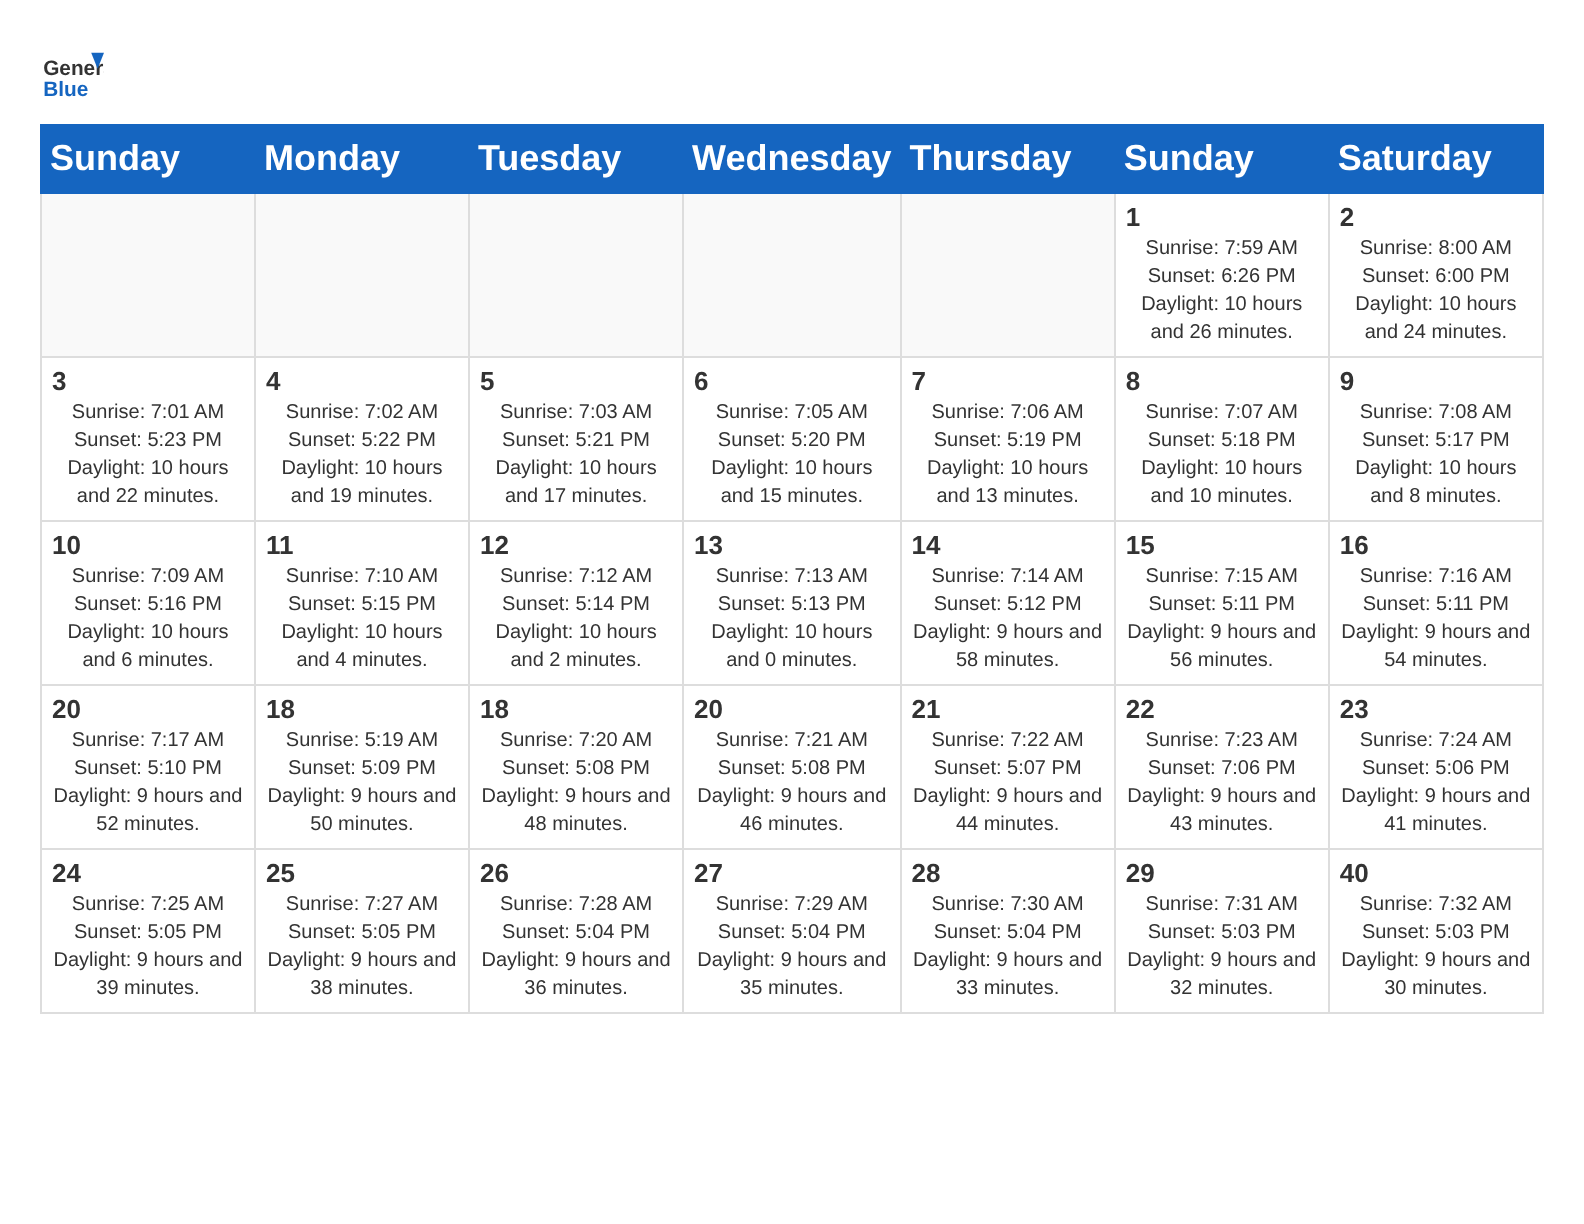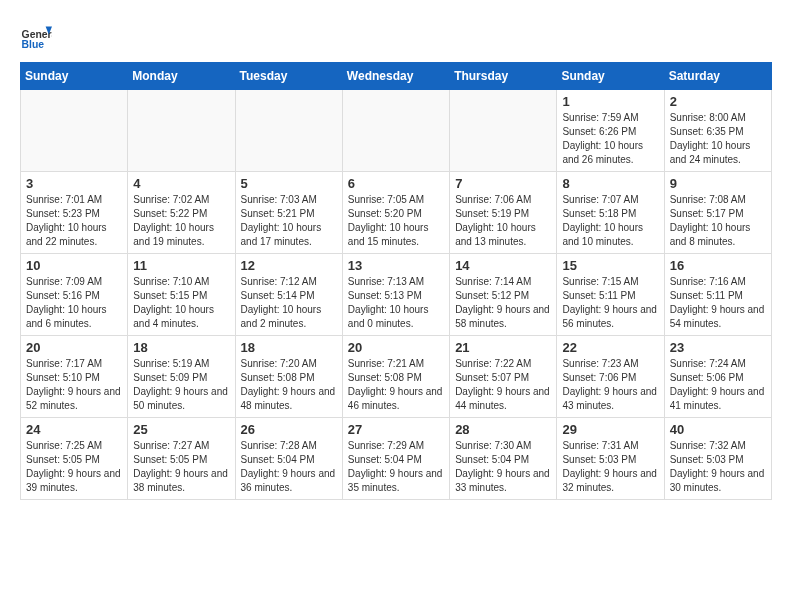--- a/index.html
+++ b/index.html
@@ -46,21 +46,21 @@
       color: #444;
     }
     .calendar {
       width: 100%;
       border-collapse: collapse;
       border: 1px solid #ccc;
     }
     .calendar th {
       background-color: #1565c0;
       color: #fff;
-      font-size: 12px;
+      font-size: 18px;
       font-weight: bold;
       padding: 6px 4px;
       text-align: left;
       border: 1px solid #1565c0;
     }
     .calendar td {
       width: calc(100% / 7);
       vertical-align: top;
       padding: 4px 5px;
       font-size: 10.5px;
@@ -75,20 +75,21 @@
     .day-number {
       font-size: 13px;
       font-weight: bold;
       display: block;
       margin-bottom: 2px;
     }
     .day-info {
       font-size: 10px;
       line-height: 1.4;
       color: #333;
+      text-align: center;
     }
     tr.week-row td {
       height: 82px;
     }
   </style>
 </head>
 <body>
 
 <div class="header-area">
   <div class="logo">
@@ -131,21 +132,21 @@
         <td class="empty"></td>
         <td>
           <span class="day-number">1</span>
           <div class="day-info">Sunrise: 7:59 AM
 Sunset: 6:26 PM
 Daylight: 10 hours and 26 minutes.</div>
         </td>
         <td>
           <span class="day-number">2</span>
           <div class="day-info">Sunrise: 8:00 AM
-Sunset: 6:35 PM
+Sunset: 6:00 PM
 Daylight: 10 hours and 24 minutes.</div>
         </td>
       </tr>
       <tr class="week-row">
         <td>
           <span class="day-number">3</span>
           <div class="day-info">Sunrise: 7:01 AM
 Sunset: 5:23 PM
 Daylight: 10 hours and 22 minutes.</div>
         </td>

